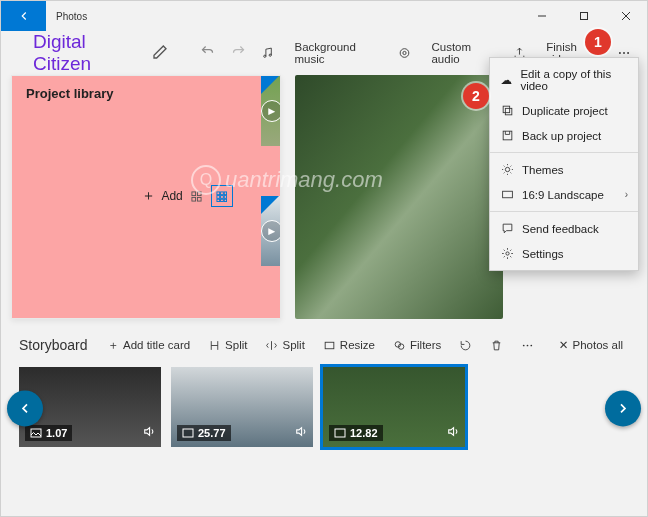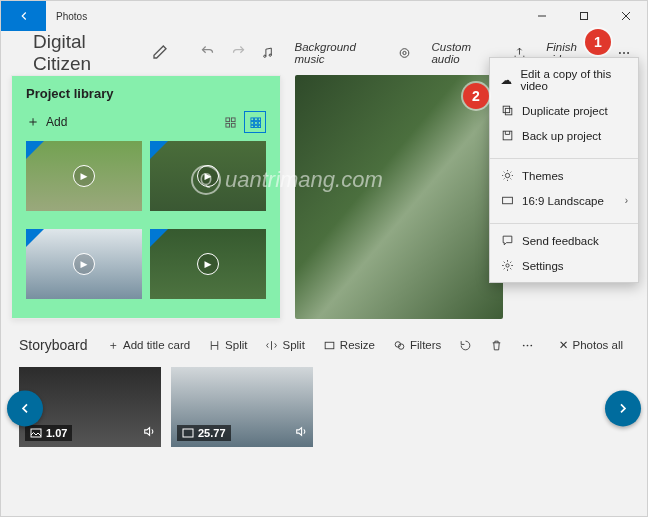--- a/index.html
+++ b/index.html
@@ -5,30 +5,30 @@
   * { box-sizing: border-box; margin: 0; padding: 0; font-family: "Segoe UI", Arial, sans-serif; }
   body { width: 648px; height: 517px; background: #f2f2f2; overflow: hidden; position: relative; border: 1px solid #d0d0d0; }
   
   .titlebar { height: 30px; display: flex; align-items: center; background: #f2f2f2; }
   .back-btn { width: 45px; height: 30px; background: #0078d4; color: #fff; display: flex; align-items: center; justify-content: center; font-size: 14px; }
   .title { padding-left: 10px; font-size: 10px; color: #333; flex: 1; }
   .win-controls { display: flex; }
   .win-btn { width: 42px; height: 30px; display: flex; align-items: center; justify-content: center; font-size: 10px; color: #333; }
   
   .mainbar { height: 44px; display: flex; align-items: center; padding: 0 10px; font-size: 12px; color: #333; }
-  .proj-name { font-size: 19px; font-weight: 400; color: #404040; padding-left: 22px; padding-right: 10px; }
+  .proj-name { font-size: 19px; font-weight: 400; color: #6d28d9; padding-left: 22px; padding-right: 10px; }
   .pencil { font-size: 14px; color: #595959; margin-right: 24px; }
   .hist { width: 24px; text-align: center; font-size: 14px; color: #8a8a8a; margin: 0 4px; }
   .spacer { flex: 1; }
-  .bar-item { display: flex; align-items: center; gap: 20px; padding: 0 8px; font-size: 11.5px; color: #333; font-style: italic; }
+  .bar-item { display: flex; align-items: center; gap: 20px; padding: 0 8px; font-size: 11.5px; color: #333; }
   .bar-item svg { width: 14px; height: 14px; }
   .more { font-size: 16px; padding: 0 6px; }
   
   .content { display: flex; height: 250px; padding: 0 10px 6px 10px; gap: 14px; }
-  .lib { width: 270px; background: #86efac; border: 1px solid #e8e8e8; box-shadow: 0 2px 6px rgba(0,0,0,0.08); display: flex; flex-direction: column; }
+  .lib { width: 270px; background: #fca5a5; border: 1px solid #e8e8e8; box-shadow: 0 2px 6px rgba(0,0,0,0.08); display: flex; flex-direction: row; }
   .lib-head { padding: 10px 14px 4px; font-size: 13px; font-weight: 600; color: #222; }
   .lib-tools { display: flex; align-items: center; padding: 6px 14px 8px; }
   .add-btn { font-size: 12px; color: #222; display: flex; align-items: center; gap: 6px; }
   .lib-tools .spacer2 { flex: 1; }
   .view-btn { width: 22px; height: 22px; display: flex; align-items: center; justify-content: center; margin-left: 3px; }
   .view-btn.active { border: 1.5px solid #0078d4; border-radius: 0; }
   .thumbs { flex: 1; padding: 0 14px 10px; display: grid; grid-template-columns: 1fr 1fr; gap: 8px; overflow: hidden; }
   .thumb { position: relative; height: 70px; background: #6a8; display: flex; align-items: center; justify-content: center; }
   .thumb .tri { position: absolute; top: 0; left: 0; width: 0; height: 0; border-top: 18px solid #0078d4; border-right: 18px solid transparent; }
   .playcircle { width: 22px; height: 22px; border: 1.5px solid #fff; border-radius: 50%; display: flex; align-items: center; justify-content: center; color: #fff; font-size: 9px; background: rgba(0,0,0,0.15); }
@@ -61,21 +61,21 @@
   .c1 { background: linear-gradient(#2c2c2c,#555); }
   .c2 { background: linear-gradient(#d2d7da,#5e7380); }
   .c3 { background: linear-gradient(#e7eff3,#3f5362 70%, #2b3a20); }
   .c4 { background: linear-gradient(#36562e,#4a6f3c); }
   .nav-circle { position: absolute; top: 50%; width: 36px; height: 36px; background: #006c9e; border-radius: 50%; color: #fff; display: flex; align-items: center; justify-content: center; font-size: 16px; transform: translateY(-60%); box-shadow: 0 2px 4px rgba(0,0,0,0.3); }
   .nav-left { left: 6px; }
   .nav-right { right: 6px; }
   
   .menu { position: absolute; top: 56px; right: 8px; width: 150px; background: #f3f3f3; border: 1px solid #cfcfcf; box-shadow: 0 4px 12px rgba(0,0,0,0.25); padding: 4px 0; font-size: 11.5px; }
   .menu-item { display: flex; align-items: center; gap: 8px; padding: 6px 10px; color: #222; }
-  .menu-item.section { border-top: 1px solid #d8d8d8; margin-top: 10px; padding-top: 10px; }
+  .menu-item.section { border-top: 1px solid #d8d8d8; margin-top: 4px; padding-top: 10px; }
   .menu-item .chev { margin-left: auto; color: #555; font-size: 10px; }
   .mi-icon { width: 14px; display: inline-flex; justify-content: center; }
   
   .ann { position: absolute; width: 26px; height: 26px; background: #e0382c; border-radius: 50%; color: #fff; font-size: 14px; font-weight: 600; display: flex; align-items: center; justify-content: center; box-shadow: 0 0 0 2px rgba(255,255,255,0.5); z-index: 50; }
   
   .wm { position: absolute; top: 164px; left: 190px; font-size: 22px; color: rgba(255,255,255,0.55); display: flex; align-items: center; gap: 4px; pointer-events: none; z-index: 40; font-style: italic; }
   .wm .circ { width: 30px; height: 30px; border: 2px solid rgba(255,255,255,0.55); border-radius: 50%; display: flex; align-items: center; justify-content: center; font-style: normal; font-size: 16px; }
   .grid-icon { width: 11px; height: 11px; display: inline-block; }
 </style>
 </head>
@@ -309,20 +309,31 @@
       <div class="badge">
           <svg width="12" height="10" viewBox="0 0 24 20" fill="none" stroke="#fff" stroke-width="2">
             <rect x="2" y="2" width="20" height="16"></rect>
           </svg>
           <span>25.77</span>
         </div>
       <div class="snd"><svg width="13" height="13" viewBox="0 0 24 24" fill="none" stroke="#fff" stroke-width="2">
             <path d="M5 9v6h4l5 4V5L9 9H5zM18 8a5 5 0 010 8"></path>
           </svg></div>
     </div>
+    <div class="clip c4 selected">
+      <div class="badge">
+          <svg width="12" height="10" viewBox="0 0 24 20" fill="none" stroke="#fff" stroke-width="2">
+            <rect x="2" y="2" width="20" height="16"></rect>
+          </svg>
+          <span>12.82</span>
+        </div>
+      <div class="snd"><svg width="13" height="13" viewBox="0 0 24 24" fill="none" stroke="#fff" stroke-width="2">
+            <path d="M5 9v6h4l5 4V5L9 9H5zM18 8a5 5 0 010 8"></path>
+          </svg></div>
+    </div>
   </div>
   <div class="nav-circle nav-left">
       <svg width="16" height="16" viewBox="0 0 24 24" fill="none" stroke="#fff" stroke-width="2.5">
         <path d="M15 18l-6-6 6-6"></path>
       </svg>
     </div>
   <div class="nav-circle nav-right">
       <svg width="16" height="16" viewBox="0 0 24 24" fill="none" stroke="#fff" stroke-width="2.5">
         <path d="M9 6l6 6-6 6"></path>
       </svg>

